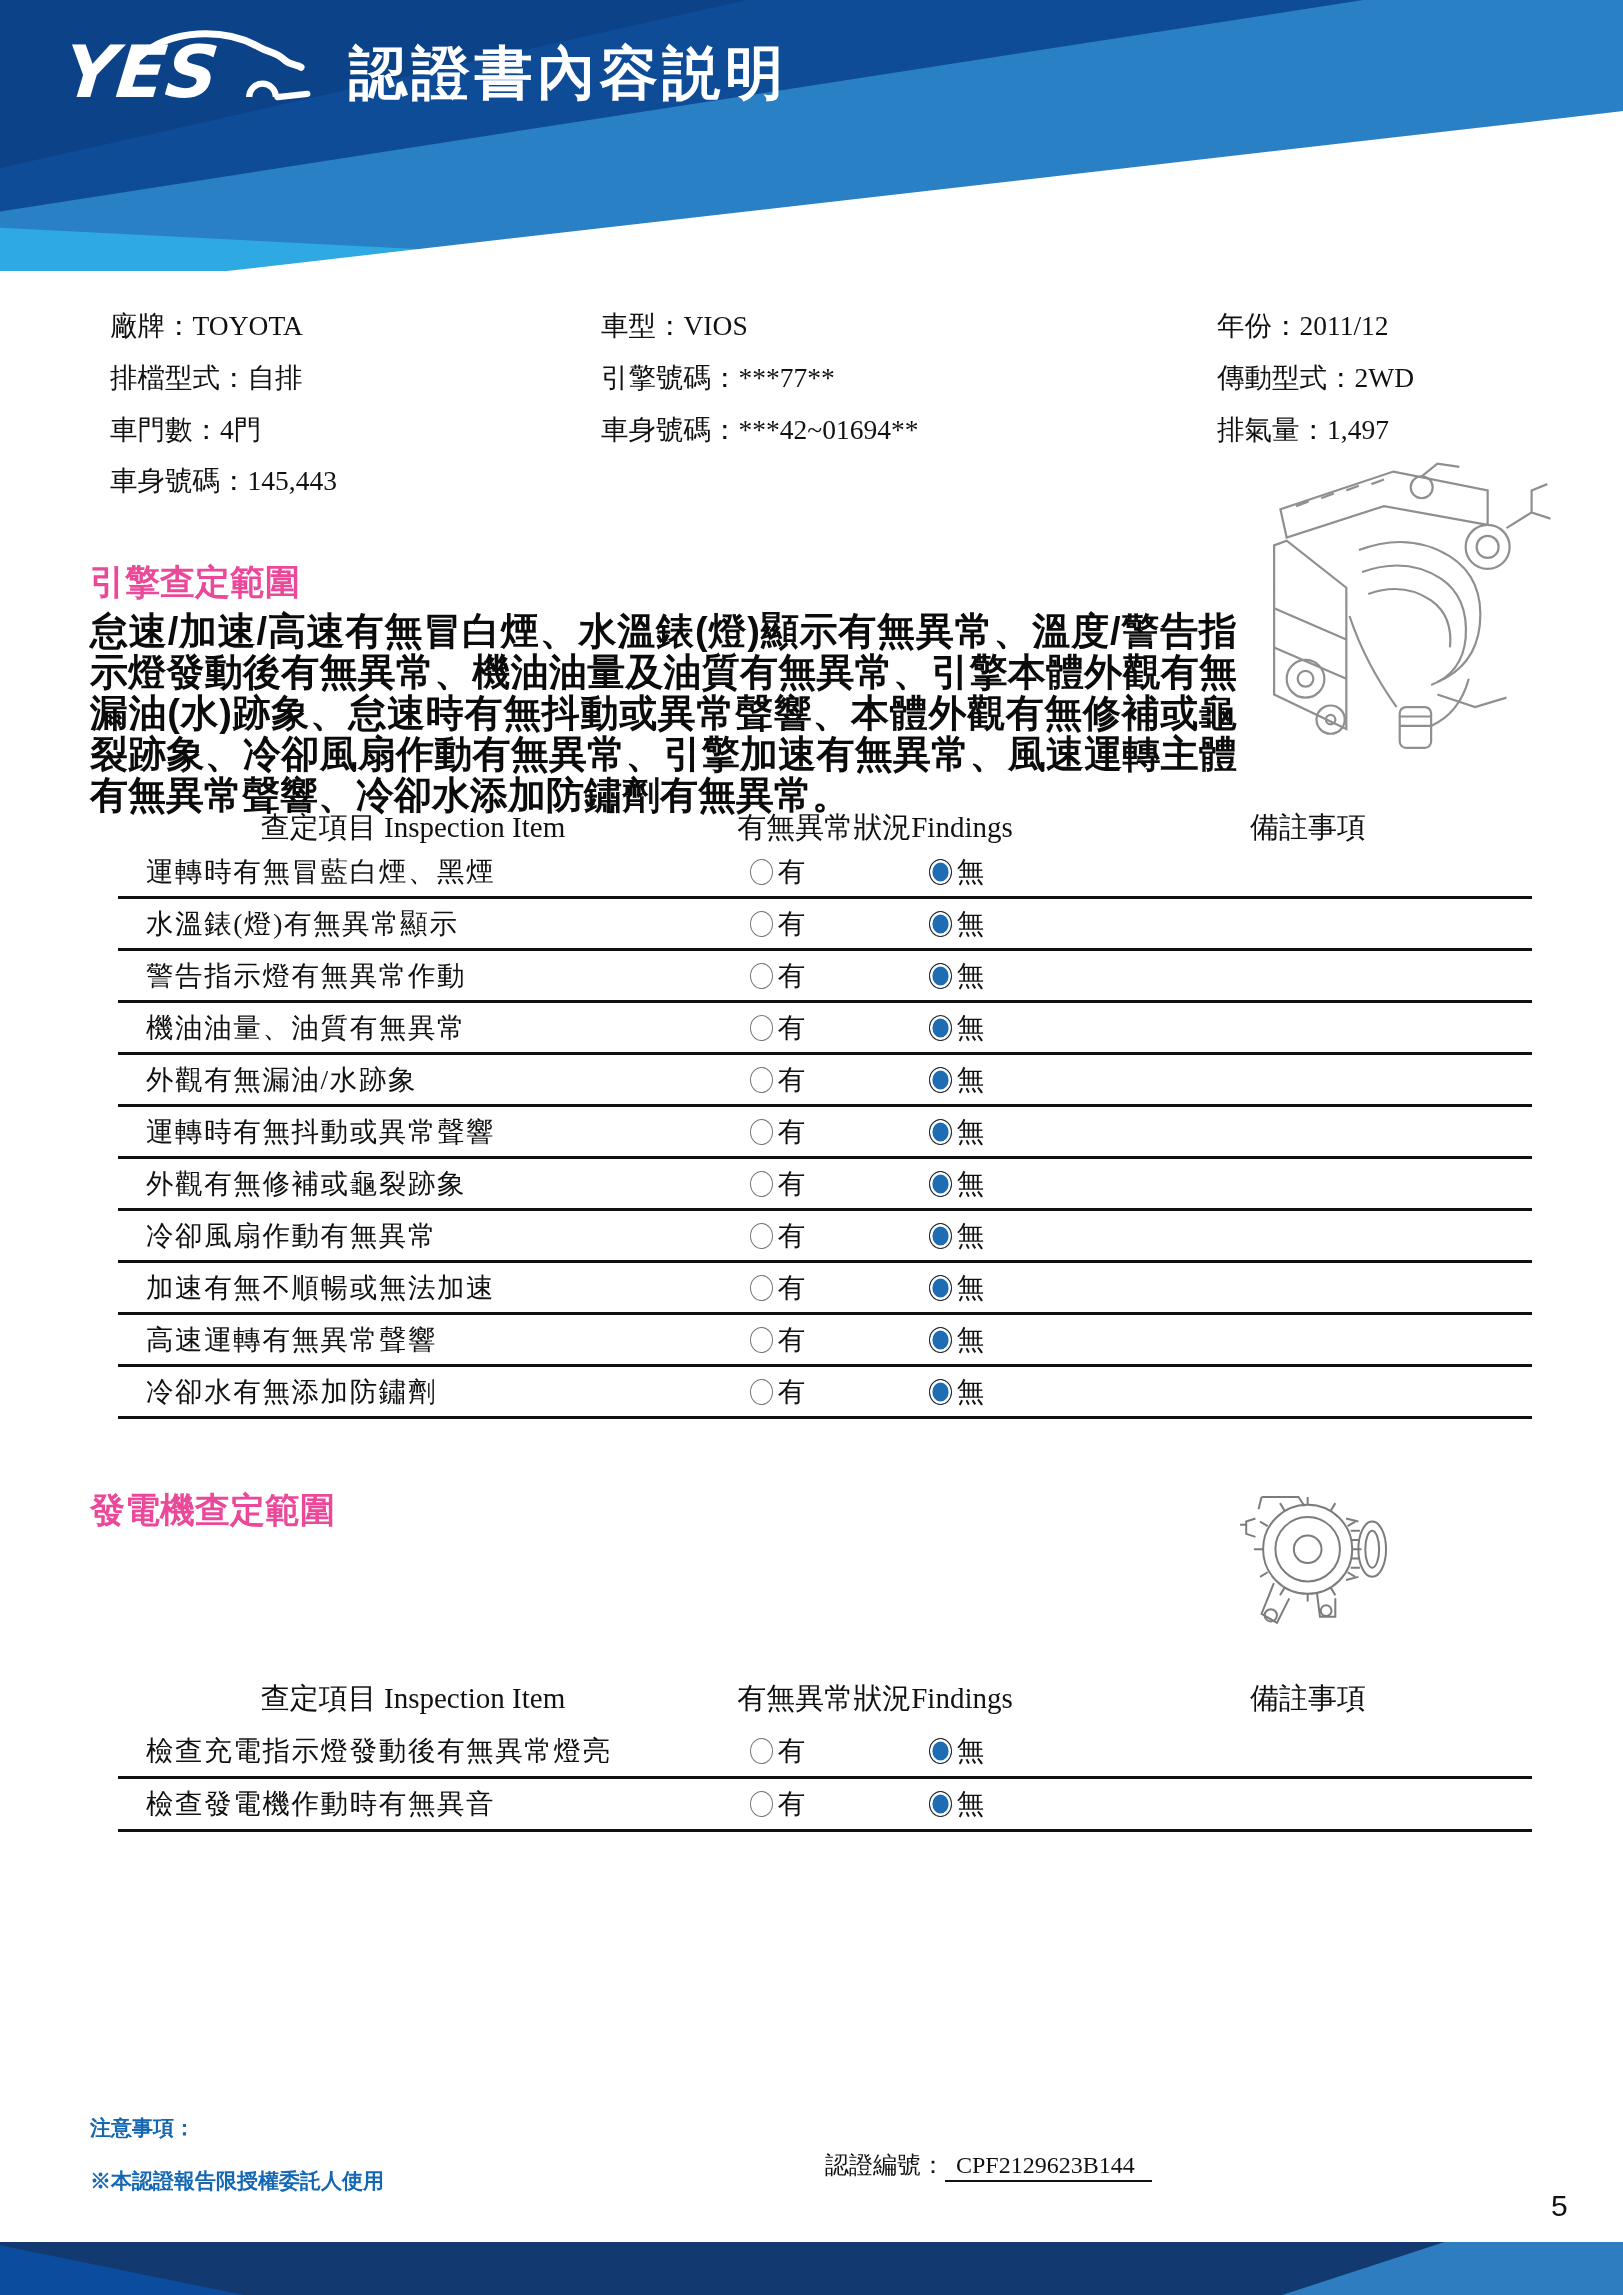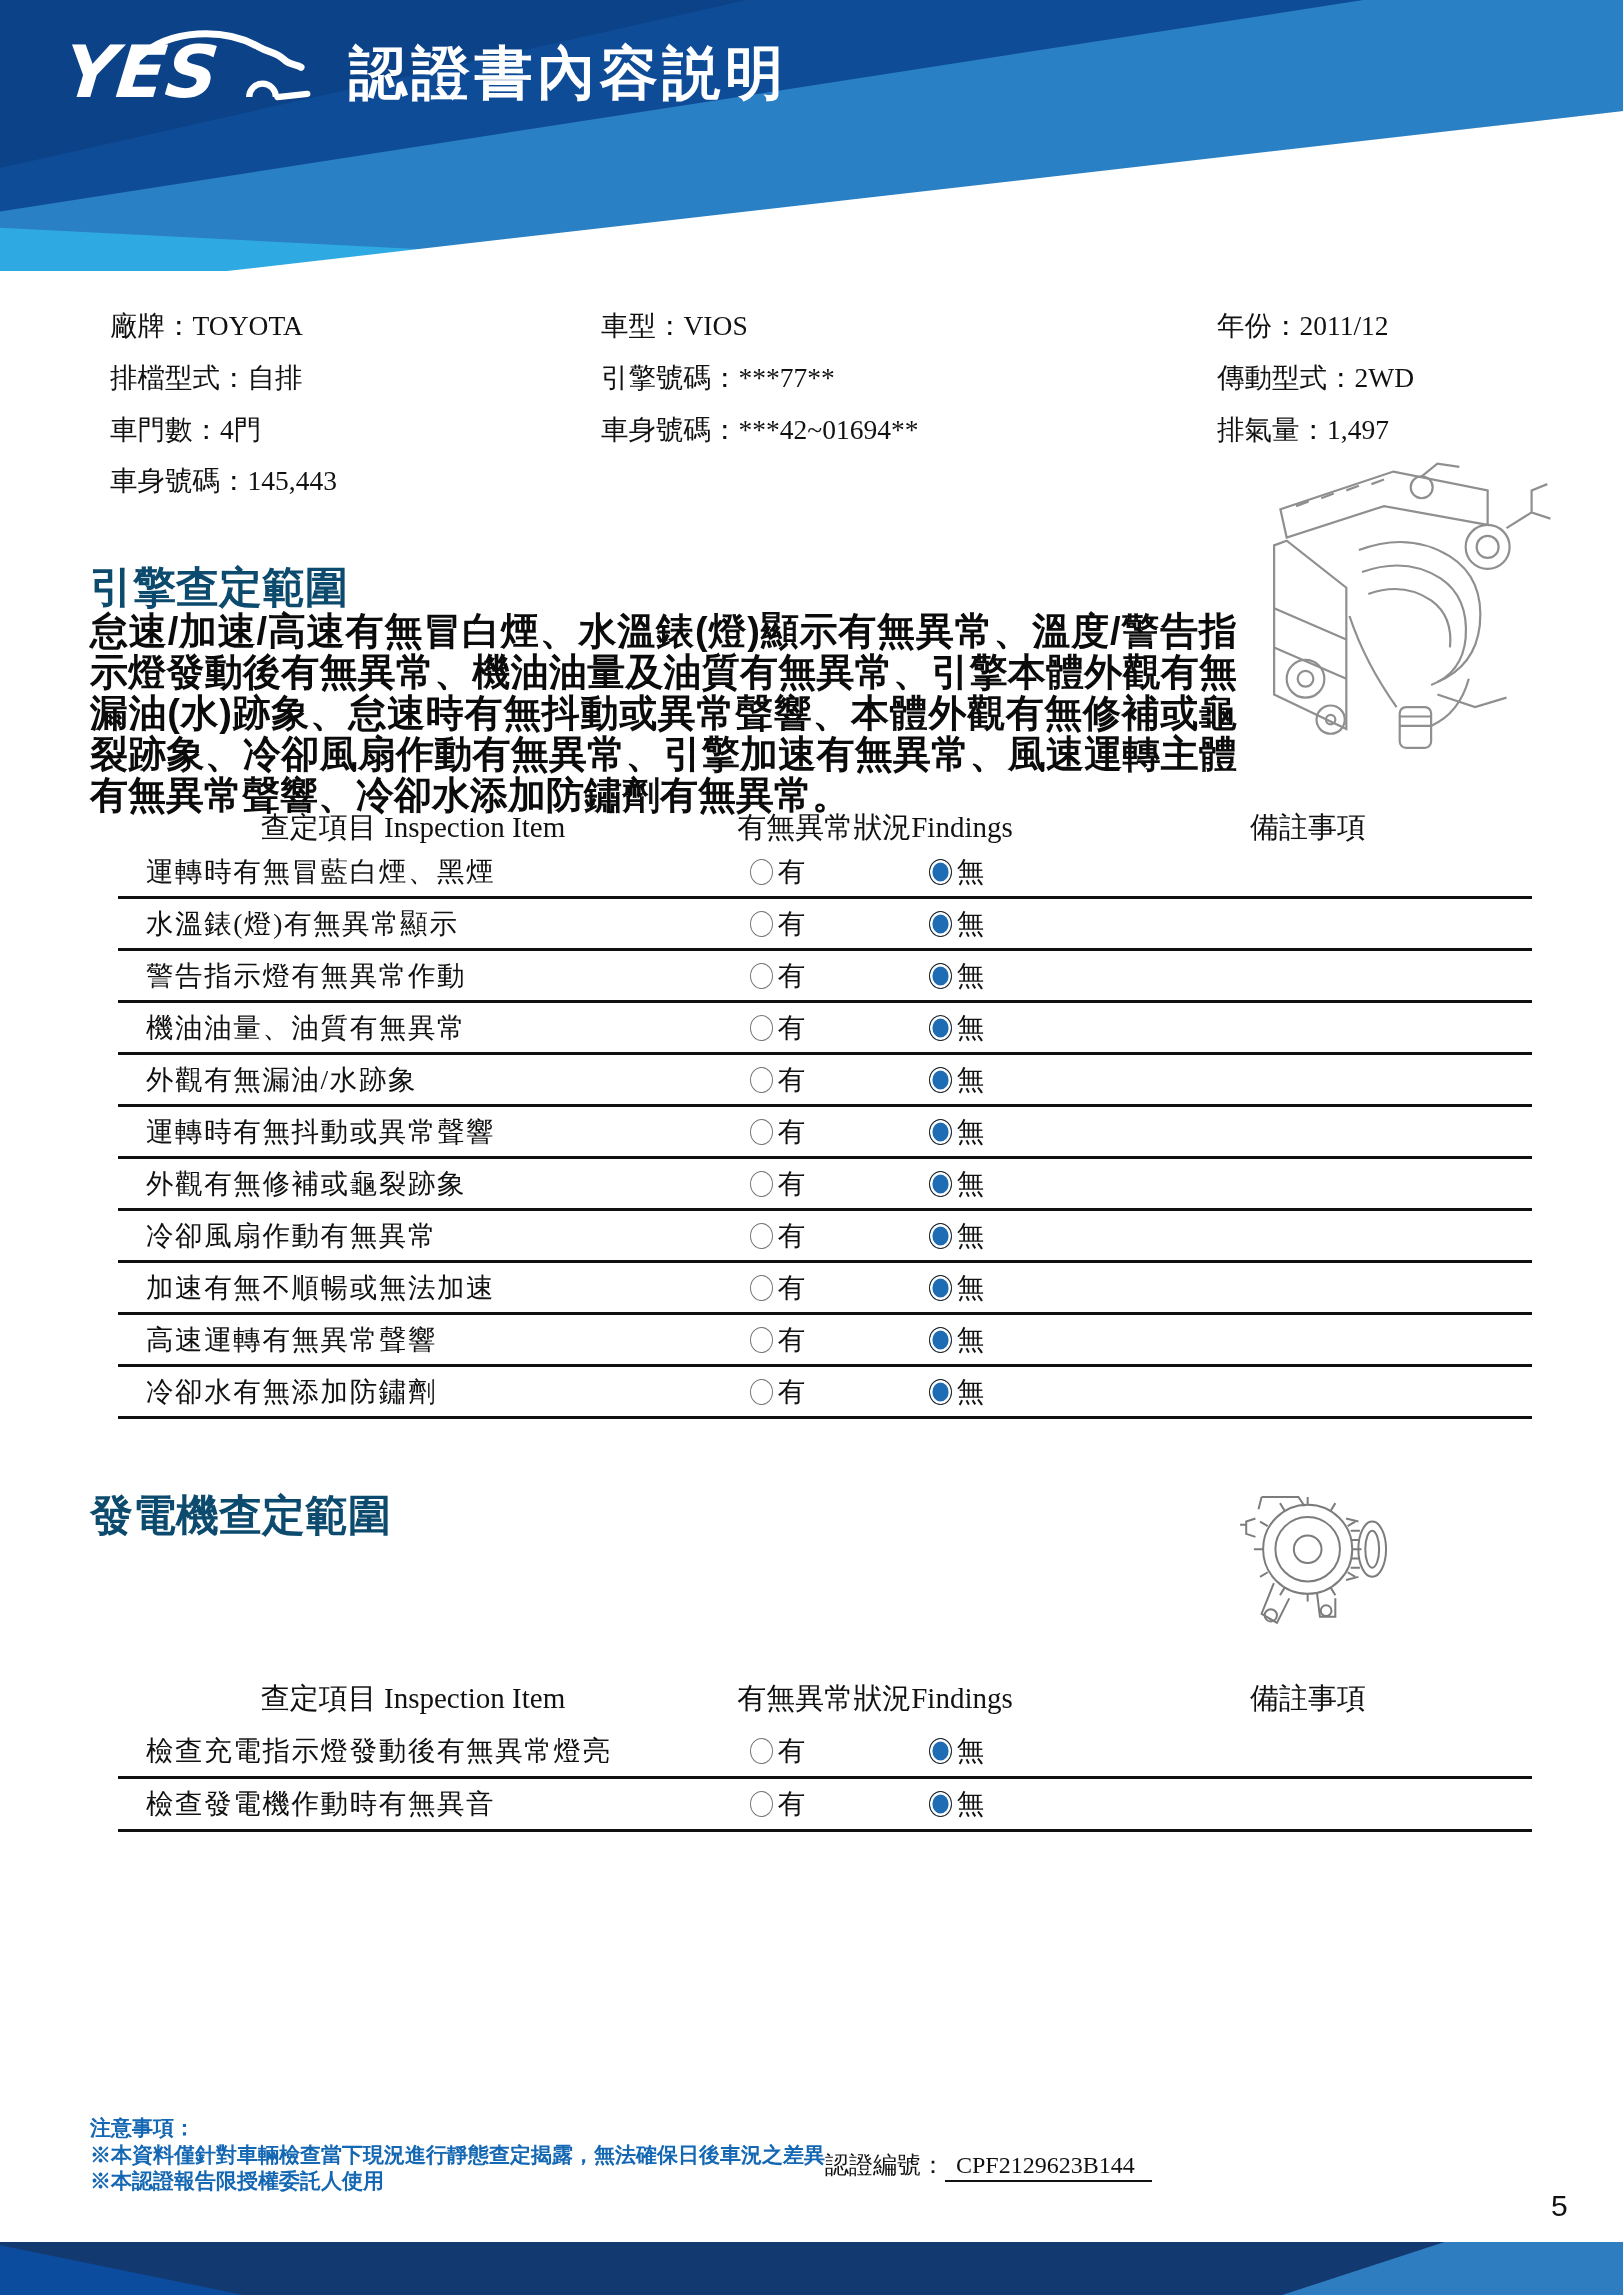--- a/index.html
+++ b/index.html
@@ -13,21 +13,21 @@
   .h-mid{background:#2a80c4;clip-path:polygon(84% 0,100% 0,100% 41%,15% 100%,0 100%,0 78%);}
   .h-cyan{background:#2fa9e2;clip-path:polygon(0 84%,52% 100%,0 100%);}
   .h-white{background:#ffffff;clip-path:polygon(100% 41%,100% 100%,14% 100%);}
   .logo{position:absolute;left:64px;top:17.3px;width:259px;height:102px;}
   .header-title{position:absolute;left:349px;top:35px;font-family:"Liberation Sans","DejaVu Sans",sans-serif;
         font-weight:bold;font-size:58px;color:#ffffff;letter-spacing:4.7px;white-space:nowrap;}
   
   .info-item{position:absolute;font-size:27.5px;white-space:nowrap;}
   
   .sec-title{position:absolute;font-family:"Liberation Sans","DejaVu Sans",sans-serif;
-        font-weight:bold;font-size:43px;color:#0c4a6e;white-space:nowrap;text-align:center;}
+        font-weight:bold;font-size:35px;color:#ec4899;white-space:nowrap;text-align:center;}
   .sec-desc{position:absolute;font-family:"Liberation Sans","DejaVu Sans",sans-serif;
         font-weight:bold;font-size:38px;line-height:41px;color:#0b0b0b;text-align:justify;}
   
   .thead{position:absolute;width:1414px;left:118px;height:39px;font-size:29px;}
   .thead span{position:absolute;top:16px;transform:translateX(-50%);white-space:nowrap;}
   .itable{position:absolute;left:118px;width:1414px;}
   .irow{position:relative;border-bottom:3.9px solid #101010;}
   .irow.h62{height:49px;} .irow.h64{height:50px;}
   .irow .item{position:absolute;left:28px;top:50%;transform:translateY(-50%);
         font-size:27.5px;white-space:nowrap;letter-spacing:1.6px;}
@@ -315,21 +315,20 @@
           <b class="olabel">有</b>
         </span>
       <span class="opt opt-no checked">
           <i class="circle"></i>
           <b class="olabel">無</b>
         </span>
     </div>
   </div>
 
   <div class="note" style="top:2114px;">注意事項：</div>
-  <div class="note" style="top:2141px;">※本資料僅針對車輛檢查當下現況進行靜態查定揭露，無法確保日後車況之差異</div>
   <div class="note" style="top:2167px;">※本認證報告限授權委託人使用</div>
 
   <div class="cert">
     <span>認證編號：</span><span class="certno">CPF2129623B144</span>
   </div>
 
   <div class="pagenum">5</div>
 
   <div class="footbar">
     <div class="layer f-base"></div>

